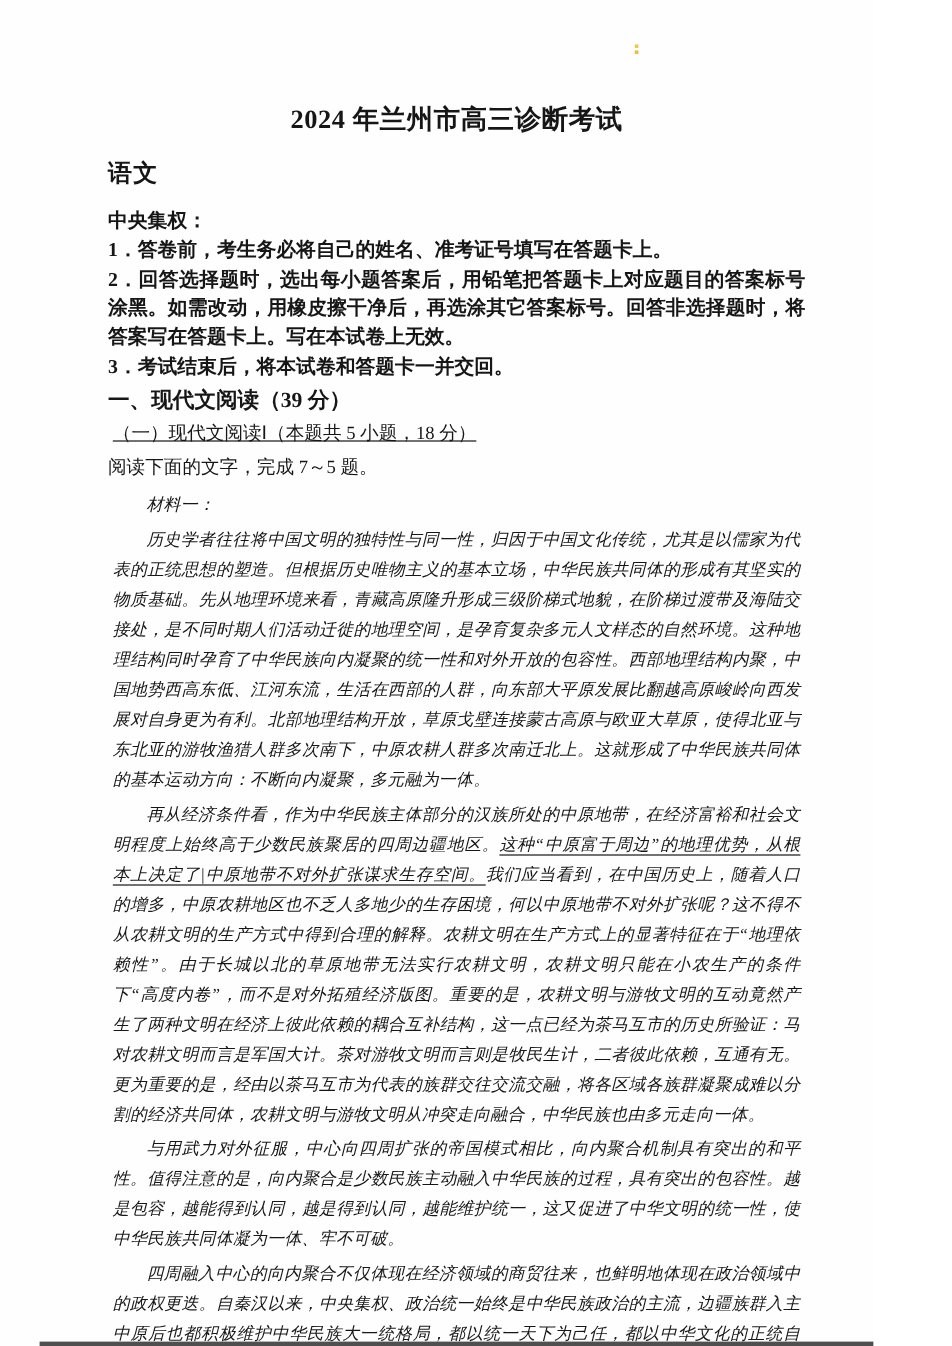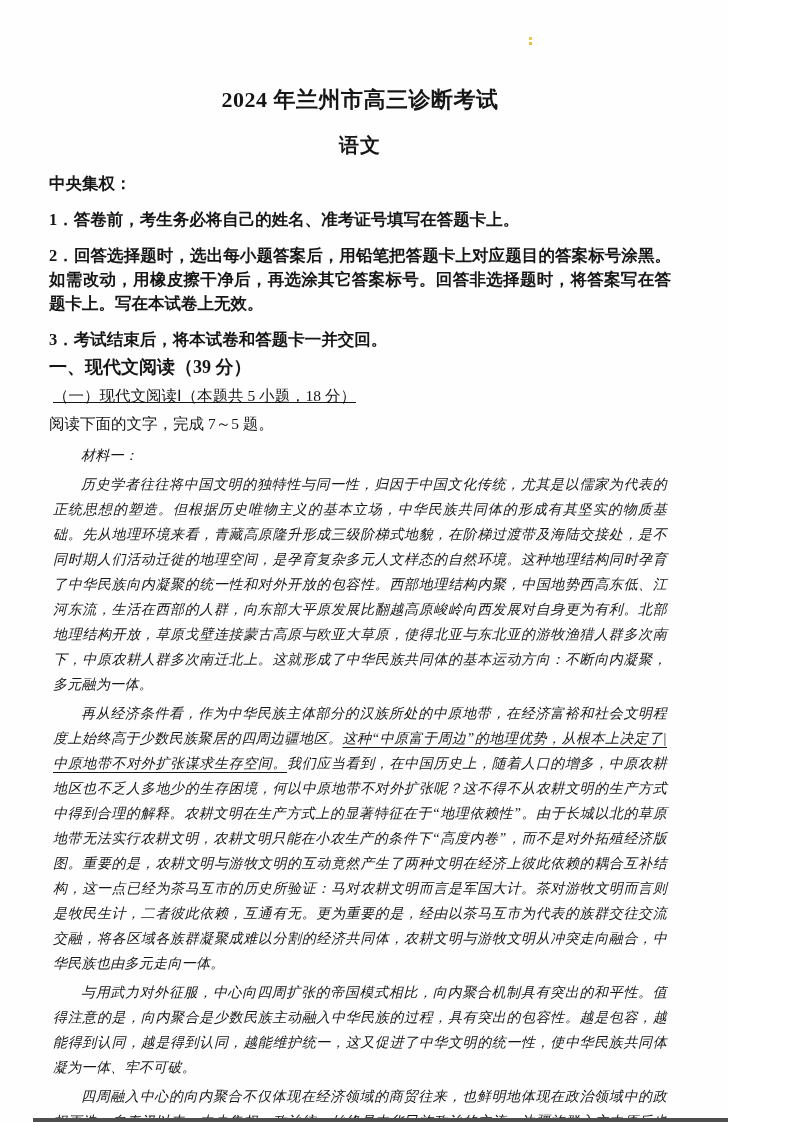--- a/index.html
+++ b/index.html
@@ -7,42 +7,42 @@
   body {
     width: 793px; height: 1122px;
     background: #ffffff;
     font-family: "Liberation Serif", serif;
     color: #161616;
   }
   .page {
     position: relative;
     width: 728px; height: 1122px;
     background: #fefefe;
-    padding: 86px 57px 0 49px;
+    padding: 86px 57px 0 90px;
     overflow: hidden;
   }
   .exam-title {
     font-size: 22px; font-weight: bold;
     text-align: center; line-height: 28px;
     margin: 0 0 18px 0;
     letter-spacing: 0.5px;
   }
   .exam-subject {
     font-size: 20px; font-weight: bold;
-    text-align: center; line-height: 26px;
+    text-align: left; line-height: 26px;
     margin: 1px 0 14px 0;
     letter-spacing: 1px;
   }
   .notice-heading {
     font-size: 16.5px; font-weight: bold;
     line-height: 24px; margin: 0;
   }
   .notice-item {
     font-size: 16.5px; font-weight: bold;
-    line-height: 24px; margin: 12px 0 1px 0;
+    line-height: 24px; margin: 0 0 1px 0;
     text-align: justify;
   }
   .section-heading {
     font-size: 18px; font-weight: bold;
     line-height: 25px; margin: 3px 0 5px 0;
   }
   .subsection-heading {
     font-size: 15.5px; font-weight: normal;
     line-height: 22px; margin: 0 0 6px 0;
     padding-left: 4px;

